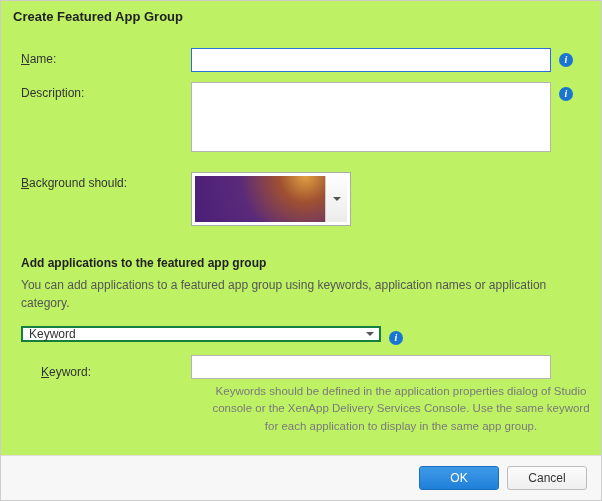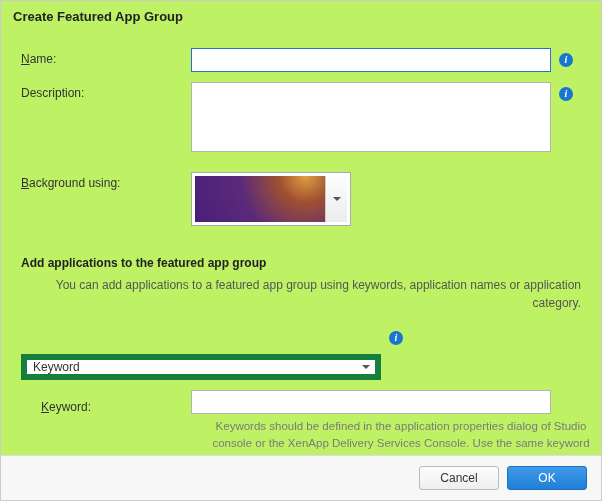--- a/index.html
+++ b/index.html
@@ -116,34 +116,32 @@
     font-weight: bold;
     font-size: 12px;
     margin-top: 30px;
     margin-bottom: 6px;
     color: #222;
   }
   .section-desc {
     color: #555;
     margin-bottom: 14px;
     line-height: 1.5;
-    text-align: right;
   }
   .row-indent .label-col {
     padding-left: 20px;
   }
   .select-wrap {
     width: 360px;
-    height: 26px;
-    border: 6px solid #15803d;
+    height: 16px;
+    border: 2px solid #15803d;
     background: #fff;
     display: flex;
     align-items: center;
     position: relative;
-    margin-top: 28px;
   }
   .select-value {
     flex: 1;
     padding: 0 6px;
     font-size: 12px;
     color: #333;
   }
   .select-btn {
     width: 18px;
     height: 100%;
@@ -215,21 +213,21 @@
       <div class="field-col">
         <textarea class="desc-area" style=""></textarea>
         <div class="info-icon">i</div>
       </div>
     </div>
 
     <div style="height:10px"></div>
 
     <div class="row">
       <div class="label-col">
-        <span class="underline">B</span><span>ackground using:</span>
+        <span class="underline">B</span><span>ackground should:</span>
       </div>
       <div class="field-col">
         <div class="bg-swatch-wrap">
           <div class="bg-swatch"></div>
           <div class="bg-dropdown-btn">
             <div class="caret-down"></div>
           </div>
         </div>
       </div>
     </div>
@@ -256,17 +254,17 @@
       <div class="field-col">
         <input type="text" class="text-input plain-border" value="" style="">
       </div>
     </div>
 
     <div class="helper-text" style="margin-left:190px;">Keywords should be defined in the application properties dialog of Studio console or the XenApp Delivery Services Console. Use the same keyword for each application to display in the same app group.</div>
 
   </div>
 
   <div class="dialog-footer">
+    <button class="btn btn-primary">OK</button>
     <button class="btn btn-secondary">Cancel</button>
-    <button class="btn btn-primary">OK</button>
   </div>
 
 </div>
 
 </body></html>

